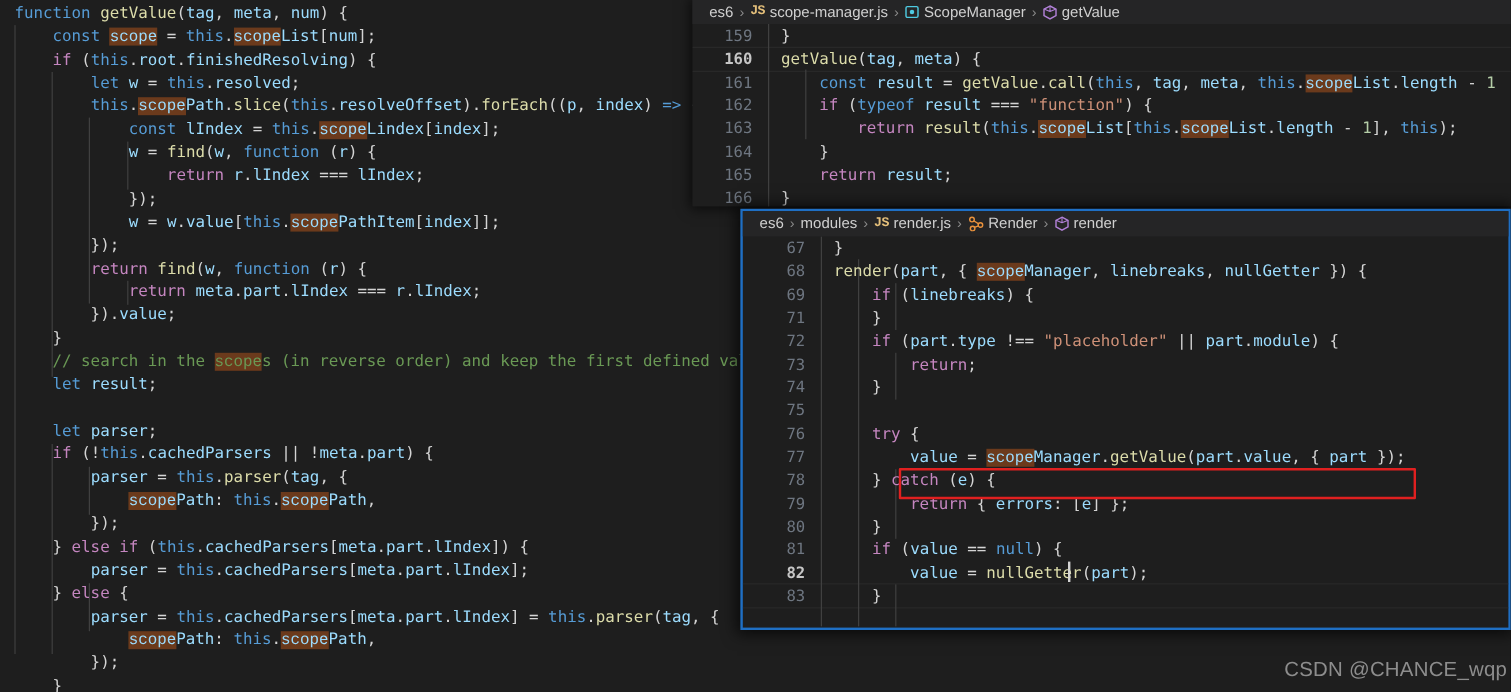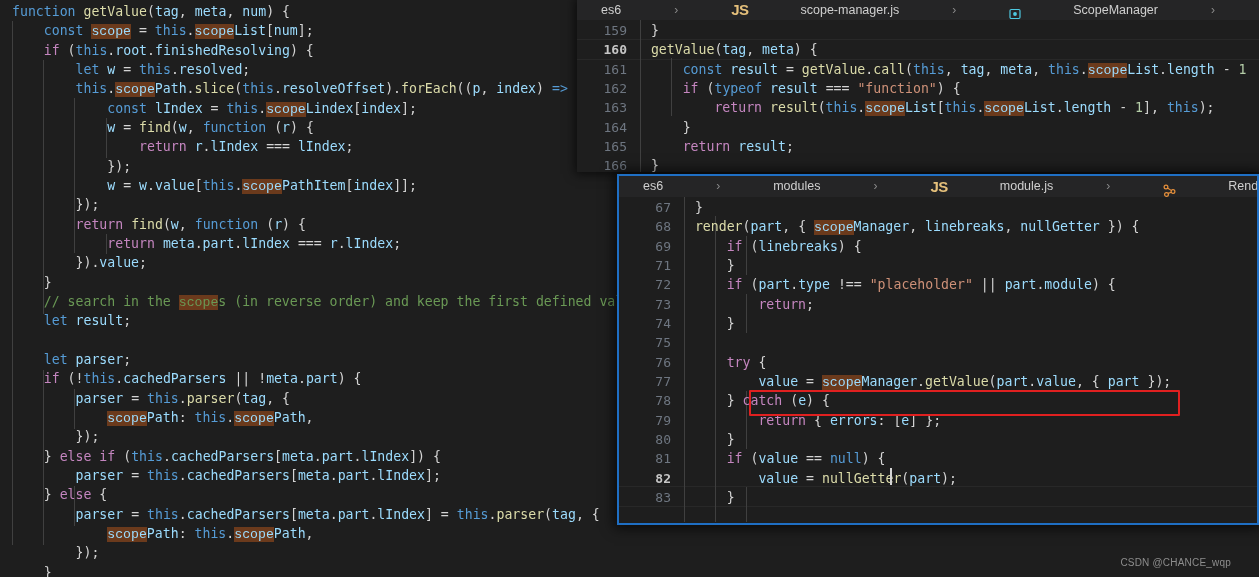--- a/index.html
+++ b/index.html
@@ -9,28 +9,28 @@
     font-family:"DejaVu Sans Mono","Liberation Mono",monospace;
     -webkit-font-smoothing:antialiased;
   }
   .root{position:relative;width:1259px;height:577px;background:#000000;}
 
   
   .crumb{
     height:20px;line-height:20px;
     font-family:"Liberation Sans","DejaVu Sans",sans-serif;
     font-size:12.5px;color:#a9a9a9;
-    padding-left:24px;white-space:nowrap;overflow:hidden;
-    display:flex;align-items:flex-end;gap:48px;
+    padding-left:14px;white-space:nowrap;overflow:hidden;
+    display:flex;align-items:center;
   }
   .crumb .seg{color:#cfcfcf;}
   .crumb .sep{color:#8a8a8a;margin:0 5px;font-size:12px;}
   .crumb .ic{display:inline-flex;align-items:center;justify-content:center;margin-right:4px;}
-  .ic-js{color:#e5c07b;font-weight:bold;font-size:15px;letter-spacing:-0.5px;
-         font-family:Liberation Sans, sans-serif;}
+  .ic-js{color:#e5c07b;font-weight:bold;font-size:11px;letter-spacing:-0.5px;
+         font-family:Liberation Mono, monospace;}
   .ic-class{color:#4ec9e0;font-size:11px;font-weight:bold;}
   .ic-method{color:#b180d7;font-size:12px;}
   .ic-module{color:#e8913c;font-size:12px;}
 
   .codearea{position:relative;overflow:hidden;}
   .row{display:flex;height:19.33px;line-height:19.33px;white-space:pre;}
   .gut{
     flex:0 0 auto;text-align:right;color:#6e7681;
     font-size:13px;font-family:"DejaVu Sans Mono",monospace;
   }
@@ -87,22 +87,22 @@
   
   .redbox{
     position:absolute;border:2px solid #e02020;border-radius:1px;
     pointer-events:none;
   }
   
   .caret{position:absolute;width:2px;background:#d4d4d4;}
 
   
   #wm{
-    position:absolute;right:28px;bottom:9px;
-    color:#8d8d8d;font-size:10px;
+    position:absolute;right:3px;bottom:9px;
+    color:#8d8d8d;font-size:17px;
     font-family:"Liberation Sans","DejaVu Sans",sans-serif;
     letter-spacing:.2px;
   }
 </style>
 </head>
 <body>
 
 <div class="root">
 
   <div id="left">
@@ -232,21 +232,21 @@
 
   <div id="panelBot">
 
     <div class="crumbbar">
       <div class="crumb" style="height:21px;line-height:21px;">
         <span class="seg">es6</span>
         <span class="sep">›</span>
         <span class="seg">modules</span>
         <span class="sep">›</span>
         <span class="ic ic-js">JS</span>
-        <span class="seg">module.js</span>
+        <span class="seg">render.js</span>
         <span class="sep">›</span>
         <span class="ic ic-module">
           <svg width="13" height="13" viewBox="0 0 13 13" aria-hidden="true">
             <circle cx="3" cy="3" r="1.9" fill="none" stroke="#e8913c" stroke-width="1.2"></circle>
             <circle cx="10" cy="7.5" r="1.9" fill="none" stroke="#e8913c" stroke-width="1.2"></circle>
             <circle cx="3.5" cy="10.5" r="1.9" fill="none" stroke="#e8913c" stroke-width="1.2"></circle>
             <path d="M4.4 4 L8.6 6.6 M4.9 9.4 L8.6 8.3" stroke="#e8913c" stroke-width="1.1" fill="none"></path>
           </svg>
         </span>
         <span class="seg">Render</span>

